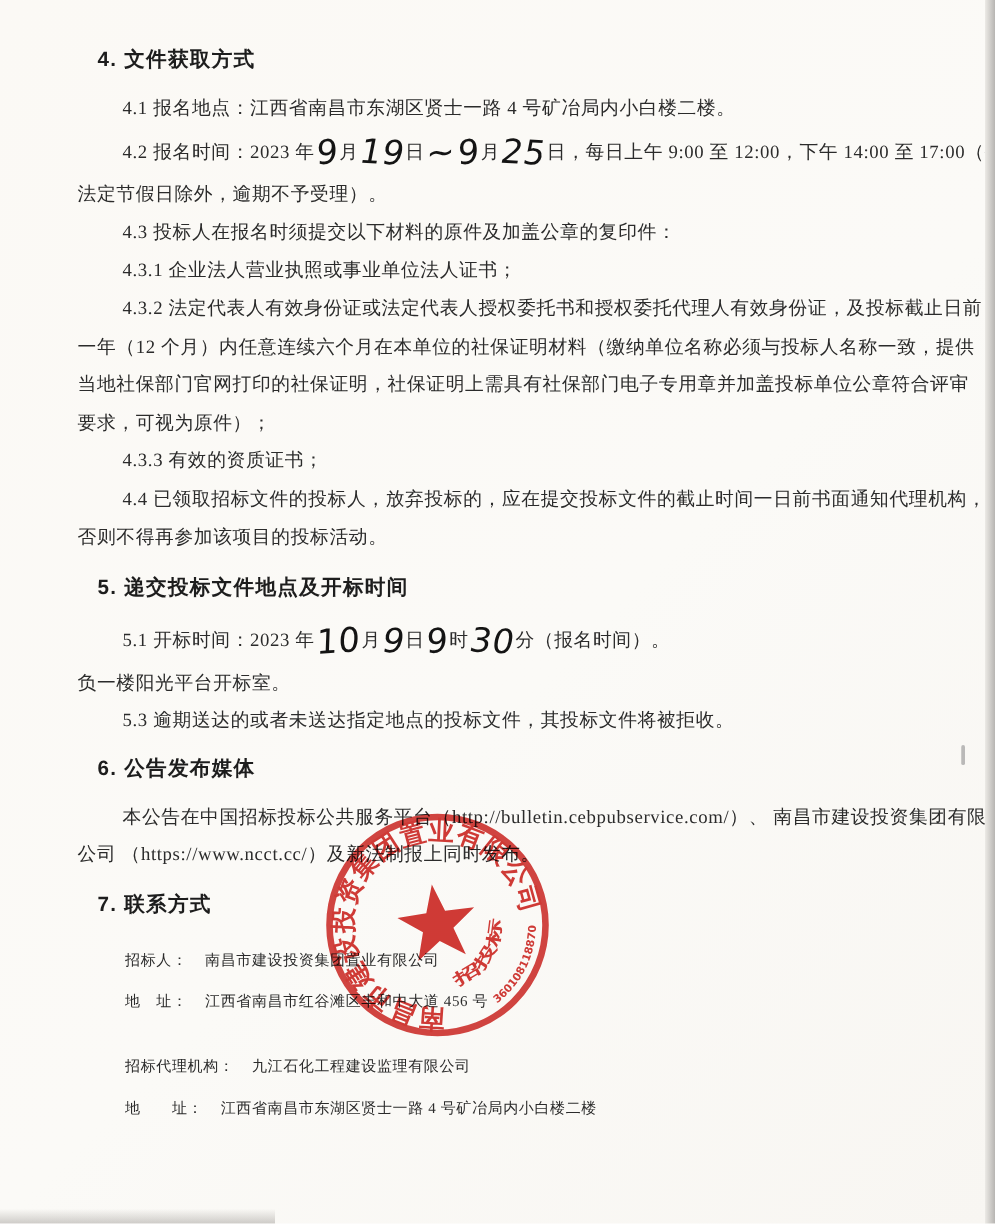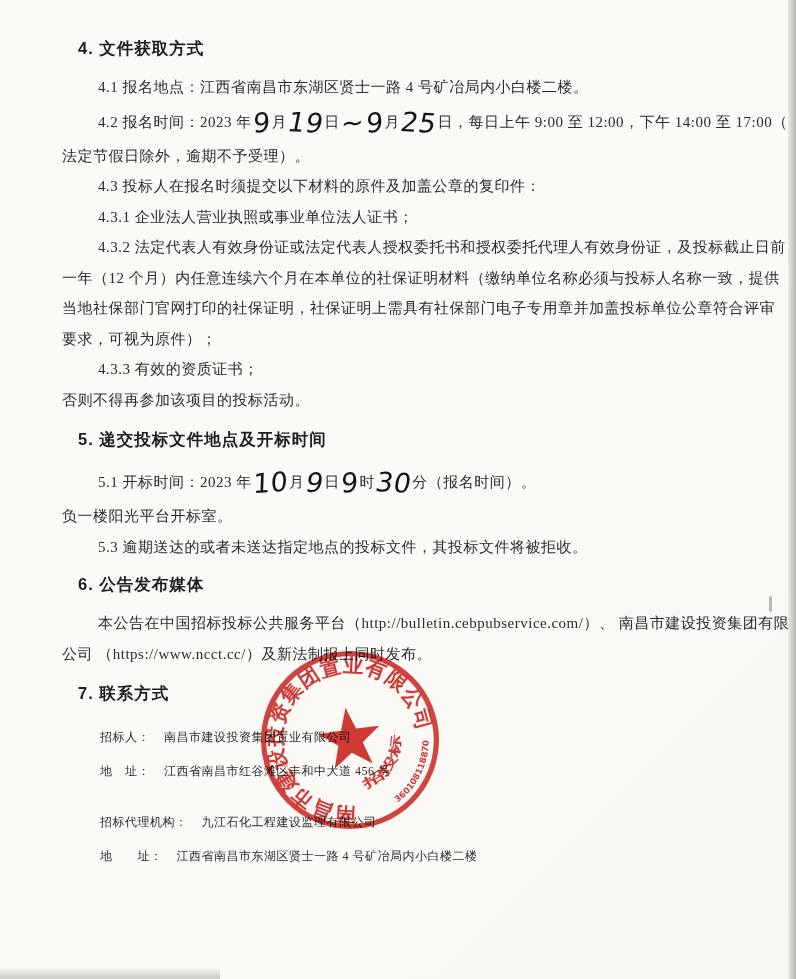--- a/index.html
+++ b/index.html
@@ -70,20 +70,21 @@
       <div class="line ind">4.1 报名地点：江西省南昌市东湖区贤士一路 4 号矿冶局内小白楼二楼。</div>
       <div class="line ind tall"><span>4.2 报名时间：2023 年</span><span class="hw">9</span><span>月</span><span class="hw hw2">19</span><span>日</span><span class="hw">~</span><span class="hw">9</span><span>月</span><span class="hw hw2">25</span><span>日，每日上午 9:00 至 12:00，下午 14:00 至 17:00（公休日、</span></div>
       <div class="line">法定节假日除外，逾期不予受理）。</div>
       <div class="line ind">4.3 投标人在报名时须提交以下材料的原件及加盖公章的复印件：</div>
       <div class="line ind">4.3.1 企业法人营业执照或事业单位法人证书；</div>
       <div class="line ind">4.3.2 法定代表人有效身份证或法定代表人授权委托书和授权委托代理人有效身份证，及投标截止日前</div>
       <div class="line">一年（12 个月）内任意连续六个月在本单位的社保证明材料（缴纳单位名称必须与投标人名称一致，提供</div>
       <div class="line">当地社保部门官网打印的社保证明，社保证明上需具有社保部门电子专用章并加盖投标单位公章符合评审</div>
       <div class="line">要求，可视为原件）；</div>
       <div class="line ind">4.3.3 有效的资质证书；</div>
+      <div class="line ind">4.4 已领取招标文件的投标人，放弃投标的，应在提交投标文件的截止时间一日前书面通知代理机构，</div>
       <div class="line">否则不得再参加该项目的投标活动。</div>
     </div>
 
     <div class="sec gap-m">
       <div class="h">5. 递交投标文件地点及开标时间</div>
       <div class="line ind tall"><span>5.1 开标时间：2023 年</span><span class="hw">10</span><span>月</span><span class="hw hw2">9</span><span>日</span><span class="hw">9</span><span>时</span><span class="hw hw2">30</span><span>分（报名时间）。</span></div>
       <div class="line">负一楼阳光平台开标室。</div>
       <div class="line ind">5.3 逾期送达的或者未送达指定地点的投标文件，其投标文件将被拒收。</div>
     </div>
 

